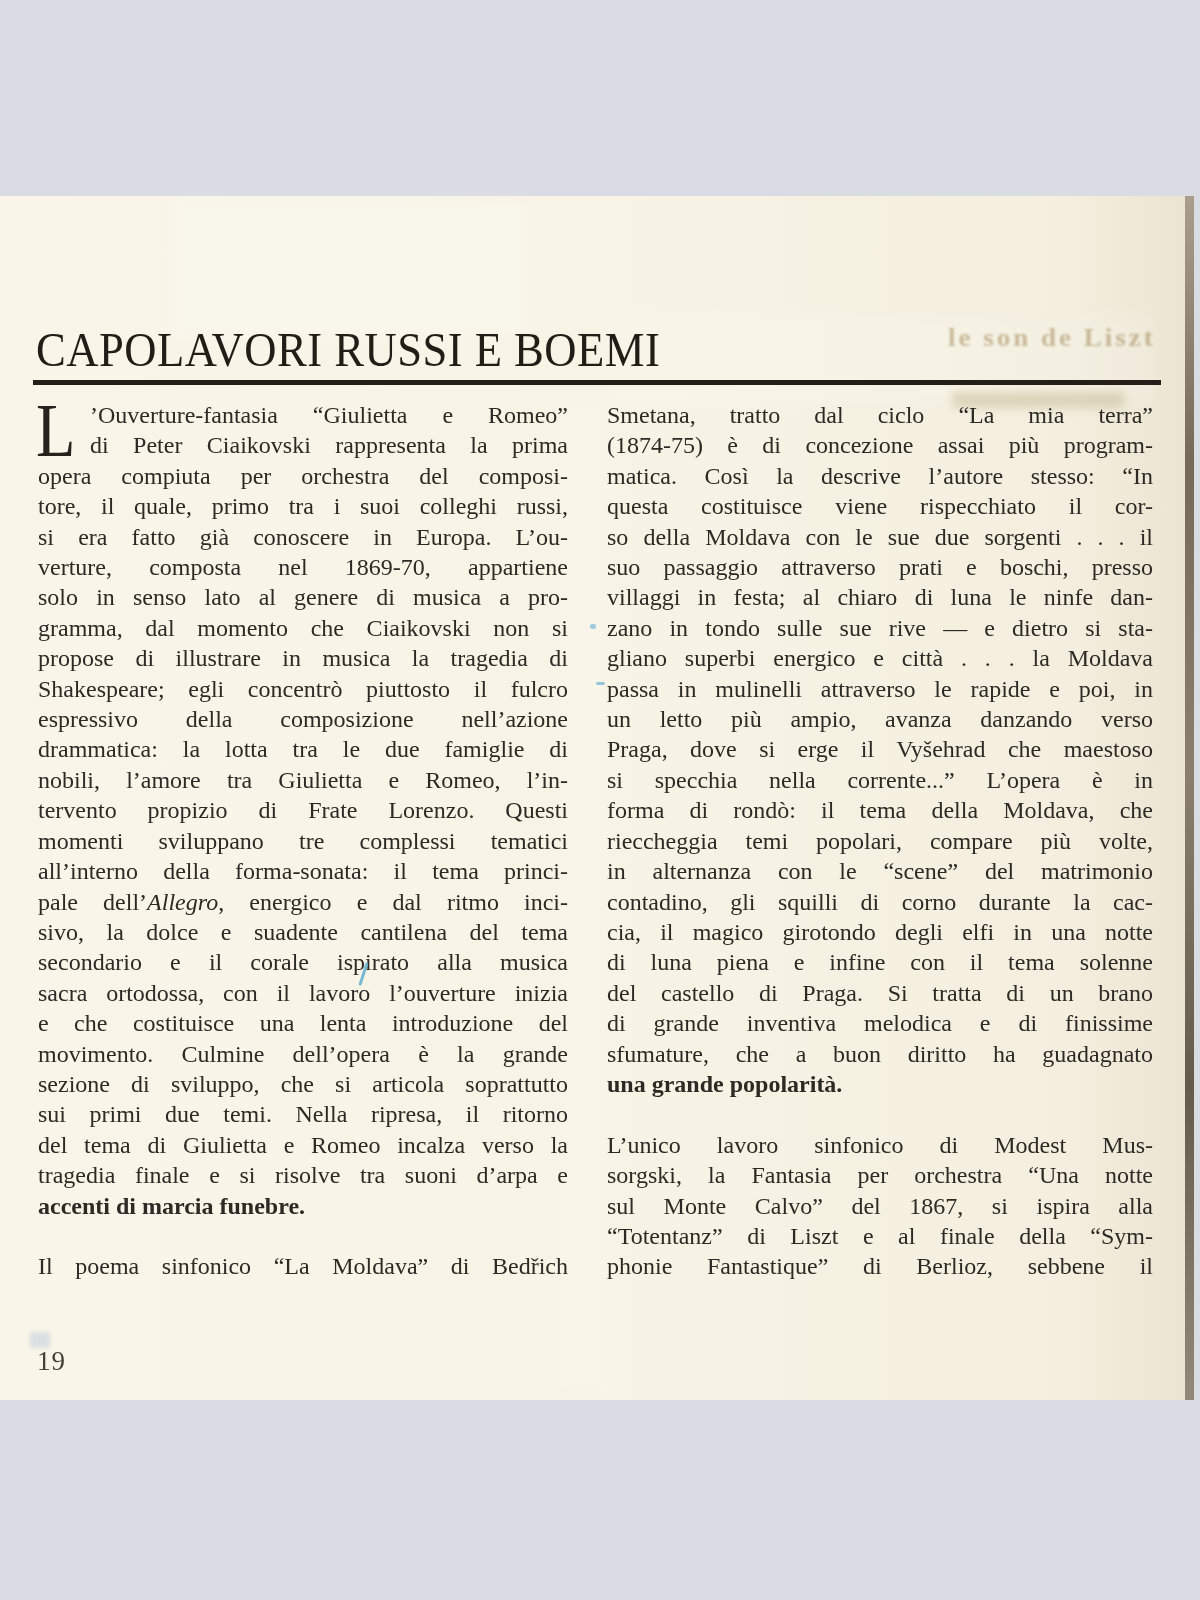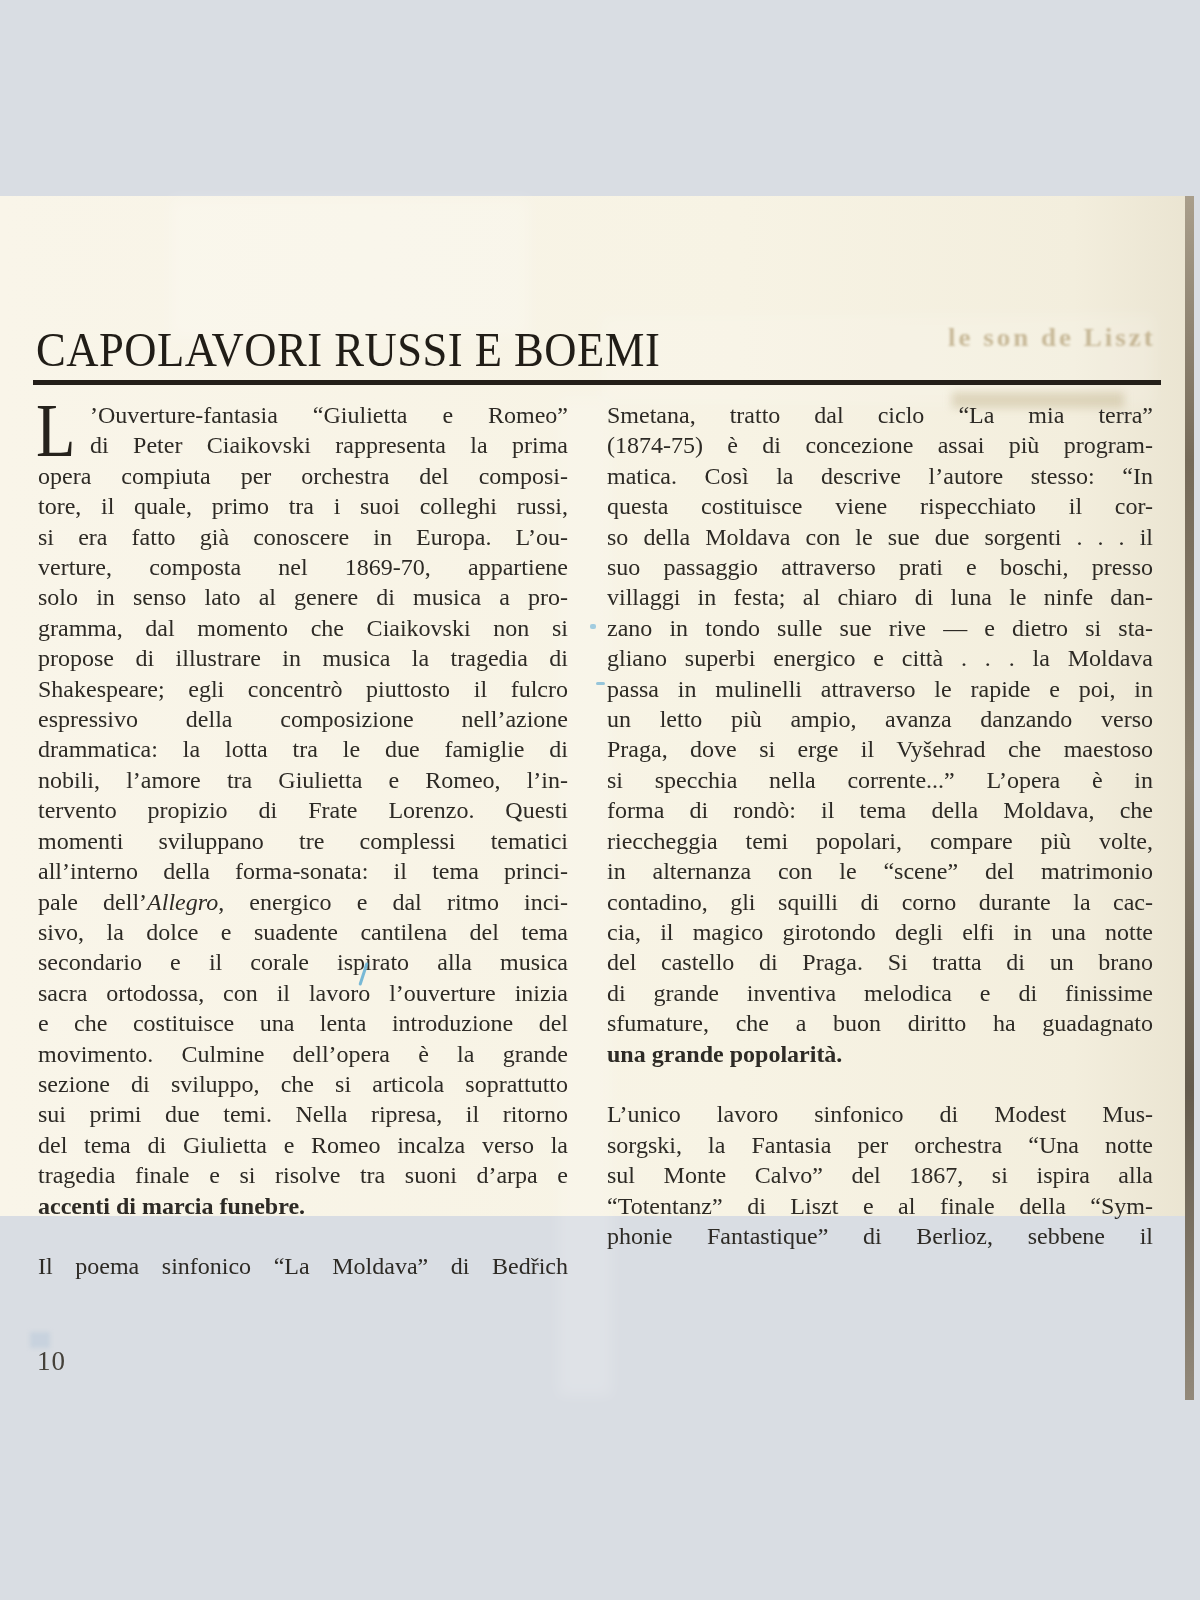--- a/index.html
+++ b/index.html
@@ -5,21 +5,21 @@
   html,body { margin:0; padding:0; }
   body {
     width:1200px; height:1600px;
     background:#d9dde3;
     font-family:"Liberation Serif","DejaVu Serif",serif;
     position:relative; overflow:hidden;
   }
   #screen { position:absolute; inset:0; }
 
   .page {
-    position:absolute; left:0; top:196px; width:1193px; height:1020px;
+    position:absolute; left:0; top:196px; width:1193px; height:1204px;
     background:linear-gradient(90deg,#f9f5e9 0%,#f7f3e4 62%,#f3eedd 90%,#eae4d1 100%);
   }
   .page-edge {
     position:absolute; left:1185px; top:196px; width:9px; height:1204px;
     background:linear-gradient(180deg,#a99e8b 0%,#756a59 22%,#8a7f6d 48%,#645b4d 74%,#93897a 100%);
   }
 
   
   .artifact { position:absolute; pointer-events:none; filter:blur(7px); }
   .a1 { left:170px; top:2px;  width:360px; height:140px; background:rgba(255,255,255,0.20); }
@@ -149,35 +149,36 @@
           <div class="pline">gliano superbi energico e città . . . la Moldava</div>
           <div class="pline">passa in mulinelli attraverso le rapide e poi, in</div>
           <div class="pline">un letto più ampio, avanza danzando verso</div>
           <div class="pline">Praga, dove si erge il Vyšehrad che maestoso</div>
           <div class="pline">si specchia nella corrente...” L’opera è in</div>
           <div class="pline">forma di rondò: il tema della Moldava, che</div>
           <div class="pline">rieccheggia temi popolari, compare più volte,</div>
           <div class="pline">in alternanza con le “scene” del matrimonio</div>
           <div class="pline">contadino, gli squilli di corno durante la cac-</div>
           <div class="pline">cia, il magico girotondo degli elfi in una notte</div>
+          <div class="pline">di luna piena e infine con il tema solenne</div>
           <div class="pline">del castello di Praga. Si tratta di un brano</div>
           <div class="pline">di grande inventiva melodica e di finissime</div>
           <div class="pline">sfumature, che a buon diritto ha guadagnato</div>
           <div class="pline endpara">una grande popolarità.</div>
         </div>
       <div class="para">
           <div class="pline">L’unico lavoro sinfonico di Modest Mus-</div>
           <div class="pline">sorgski, la Fantasia per orchestra “Una notte</div>
           <div class="pline">sul Monte Calvo” del 1867, si ispira alla</div>
           <div class="pline">“Totentanz” di Liszt e al finale della “Sym-</div>
           <div class="pline">phonie Fantastique” di Berlioz, sebbene il</div>
         </div>
     </div>
 
-    <div class="pagenum">10</div>
+    <div class="pagenum">19</div>
 
     <div class="pen-mark mA"></div>
     <div class="pen-mark mB"></div>
     <div class="pen-mark mC"></div>
     <div class="smudge"></div>
   </div>
 
   <div class="page-edge"></div>
 </div>
 

